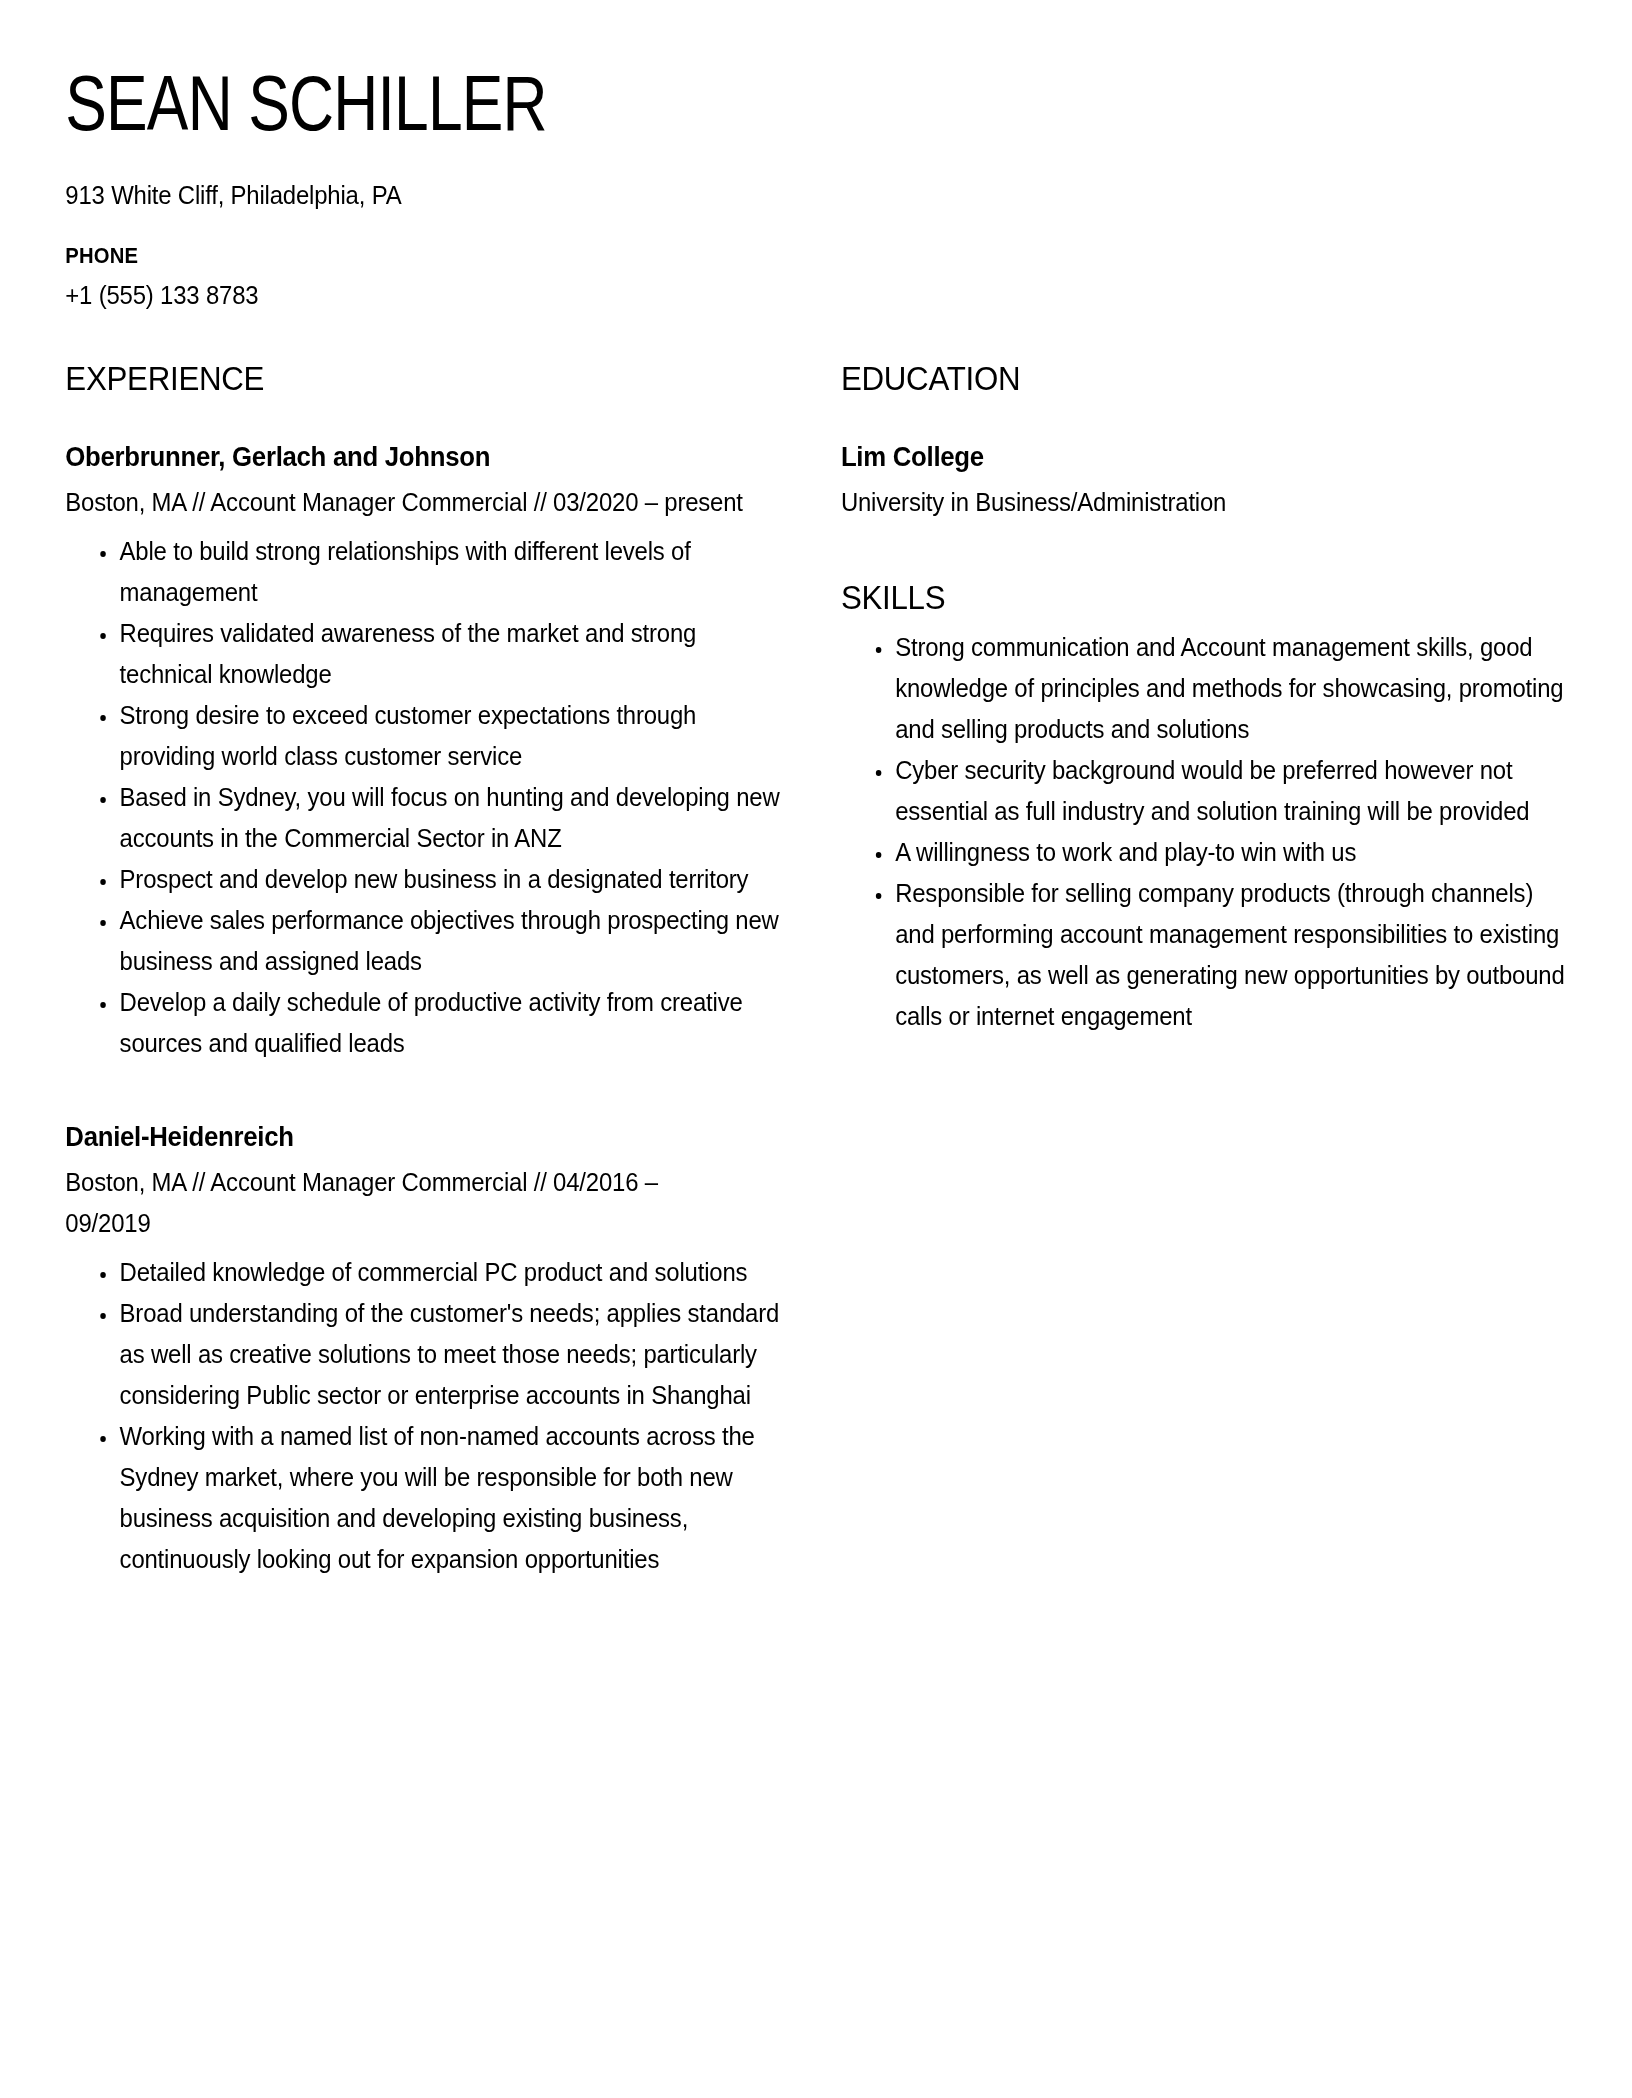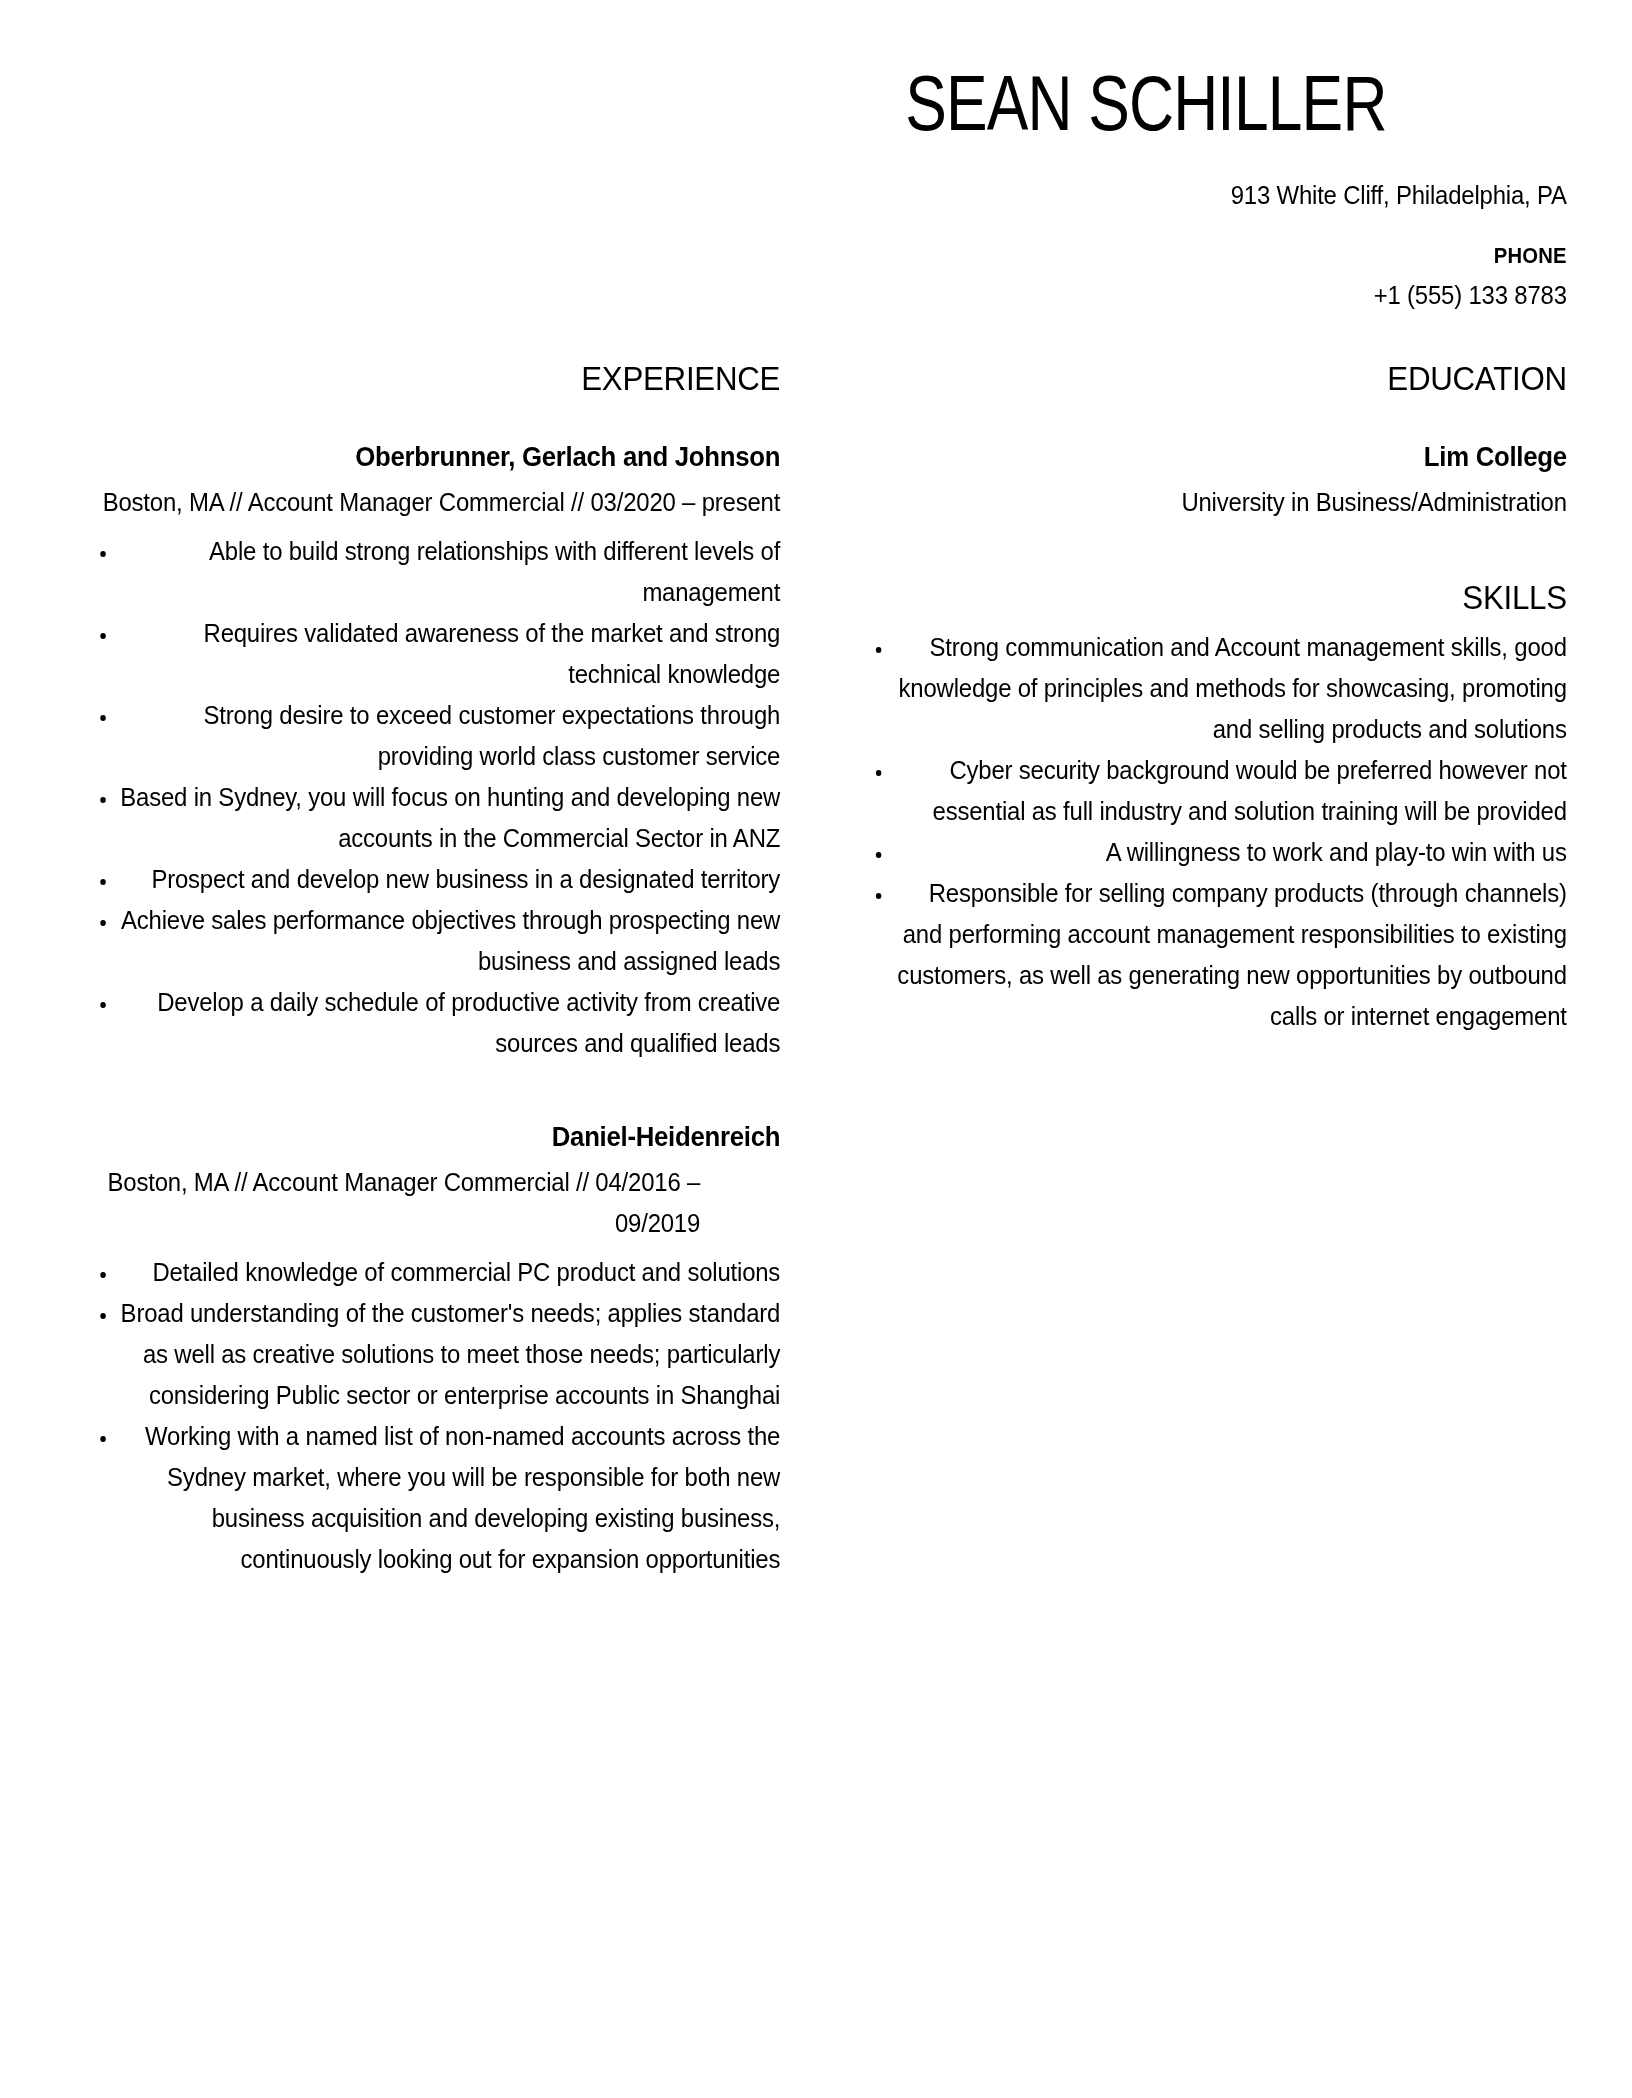--- a/index.html
+++ b/index.html
@@ -4,21 +4,20 @@
 <style>
   html, body { margin: 0; padding: 0; background: #ffffff; }
   .page {
     position: relative;
     width: 1632px;
     height: 2098px;
     background: #ffffff;
     color: #000000;
     font-family: "Liberation Sans", sans-serif;
     overflow: hidden;
-    text-align: right;
   }
   
   .squeeze {
     width: 1774px;
     transform: scaleX(0.92);
     transform-origin: top left;
     box-sizing: border-box;
     padding: 58px 71px 0 71px;
   }
   .name {

